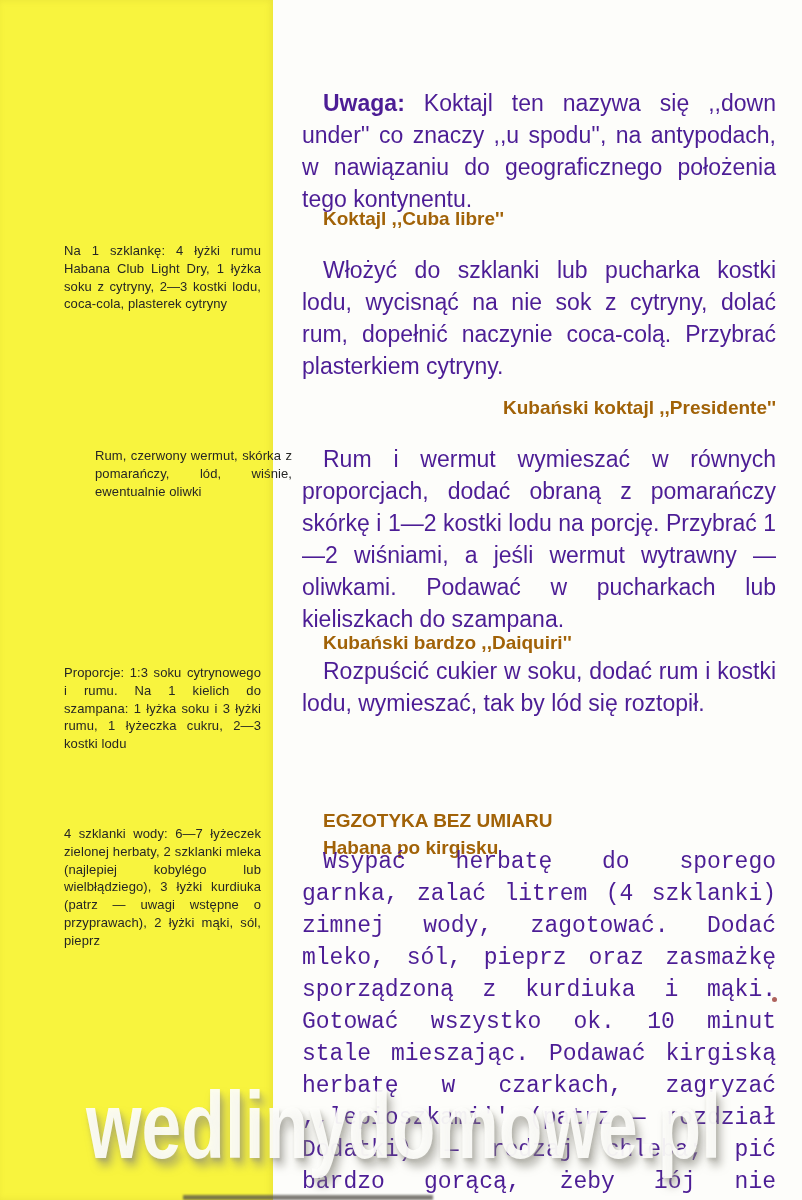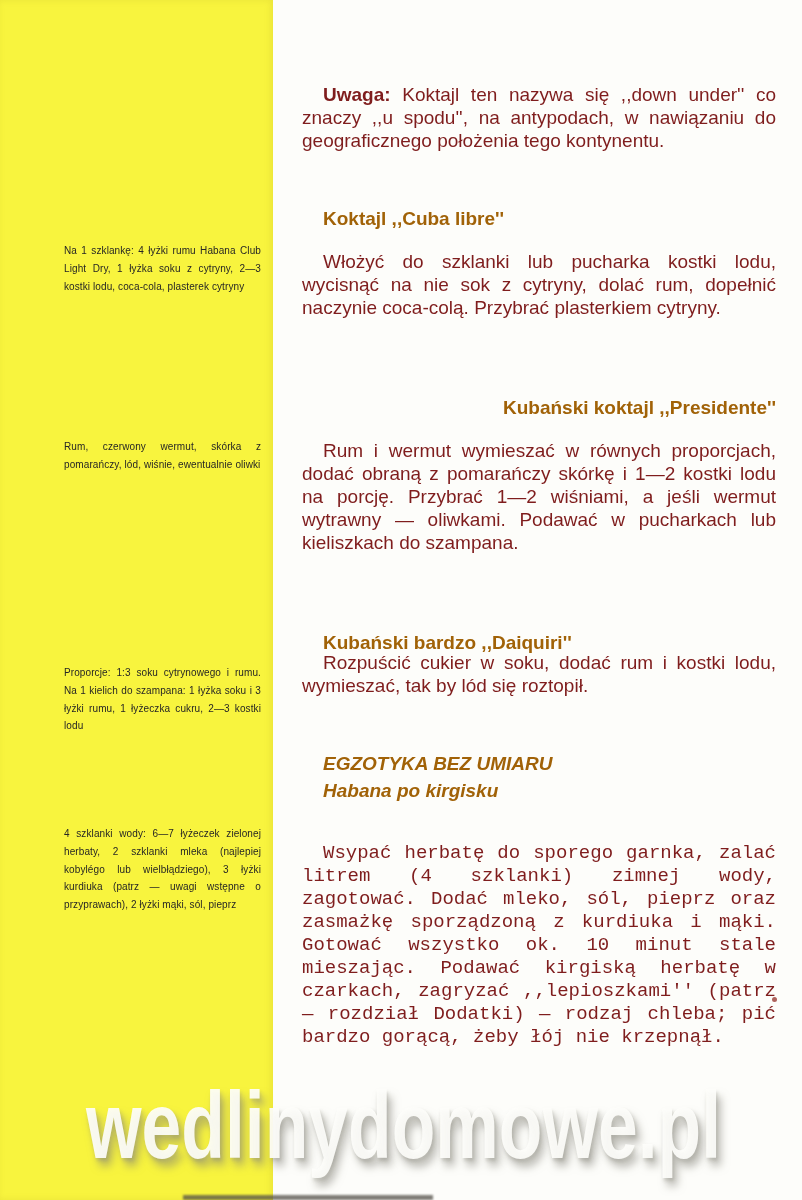--- a/index.html
+++ b/index.html
@@ -23,62 +23,62 @@
     width: 273px;
     height: 1200px;
     background: #f8f43e;
     box-shadow: inset -2px 0 6px rgba(190,180,40,0.25);
   }
   
   .margin-note {
     position: absolute;
     left: 64px;
     width: 197px;
-    font-size: 10px;
+    font-size: 13px;
     line-height: 17.8px;
     text-align: justify;
     color: #262624;
     letter-spacing: 0.1px;
   }
   .note-1 { top: 242px; }
-  .note-2 { top: 438px; }
+  .note-2 { top: 447px; margin-left: 31px; }
   .note-3 { top: 664px; }
   .note-4 { top: 825px; }
 
   
   .para {
     position: absolute;
     left: 302px;
     width: 474px;
-    font-size: 19px;
-    line-height: 23px;
+    font-size: 23px;
+    line-height: 32px;
     text-align: justify;
     text-indent: 21px;
-    color: #7f1d1d;
+    color: #4c1d95;
   }
   .heading {
     position: absolute;
     left: 323px;
     width: 453px;
     font-size: 19px;
     line-height: 27px;
     font-weight: bold;
     color: #a16207;
     white-space: nowrap;
   }
   .bold-lead { font-weight: bold; }
 
   .p-uwaga      { top: 64px; }
   .h-cuba       { top: 186px; }
   .p-cuba       { top: 231px; }
   .h-presidente { top: 375px; text-align: right; }
   .p-presidente { top: 420px; }
   .h-daiquiri   { top: 610px; }
   .p-daiquiri   { top: 632px; }
-  .h-egzotyka   { top: 731px; white-space: normal; font-style: italic; }
+  .h-egzotyka   { top: 788px; white-space: normal; }
   .p-herbata    { top: 823px; font-family: Liberation Mono, monospace; }
 
   
   .watermark {
     position: absolute;
     left: 86px;
     top: 1072px;
     font-size: 94px;
     font-weight: bold;
     white-space: nowrap;

